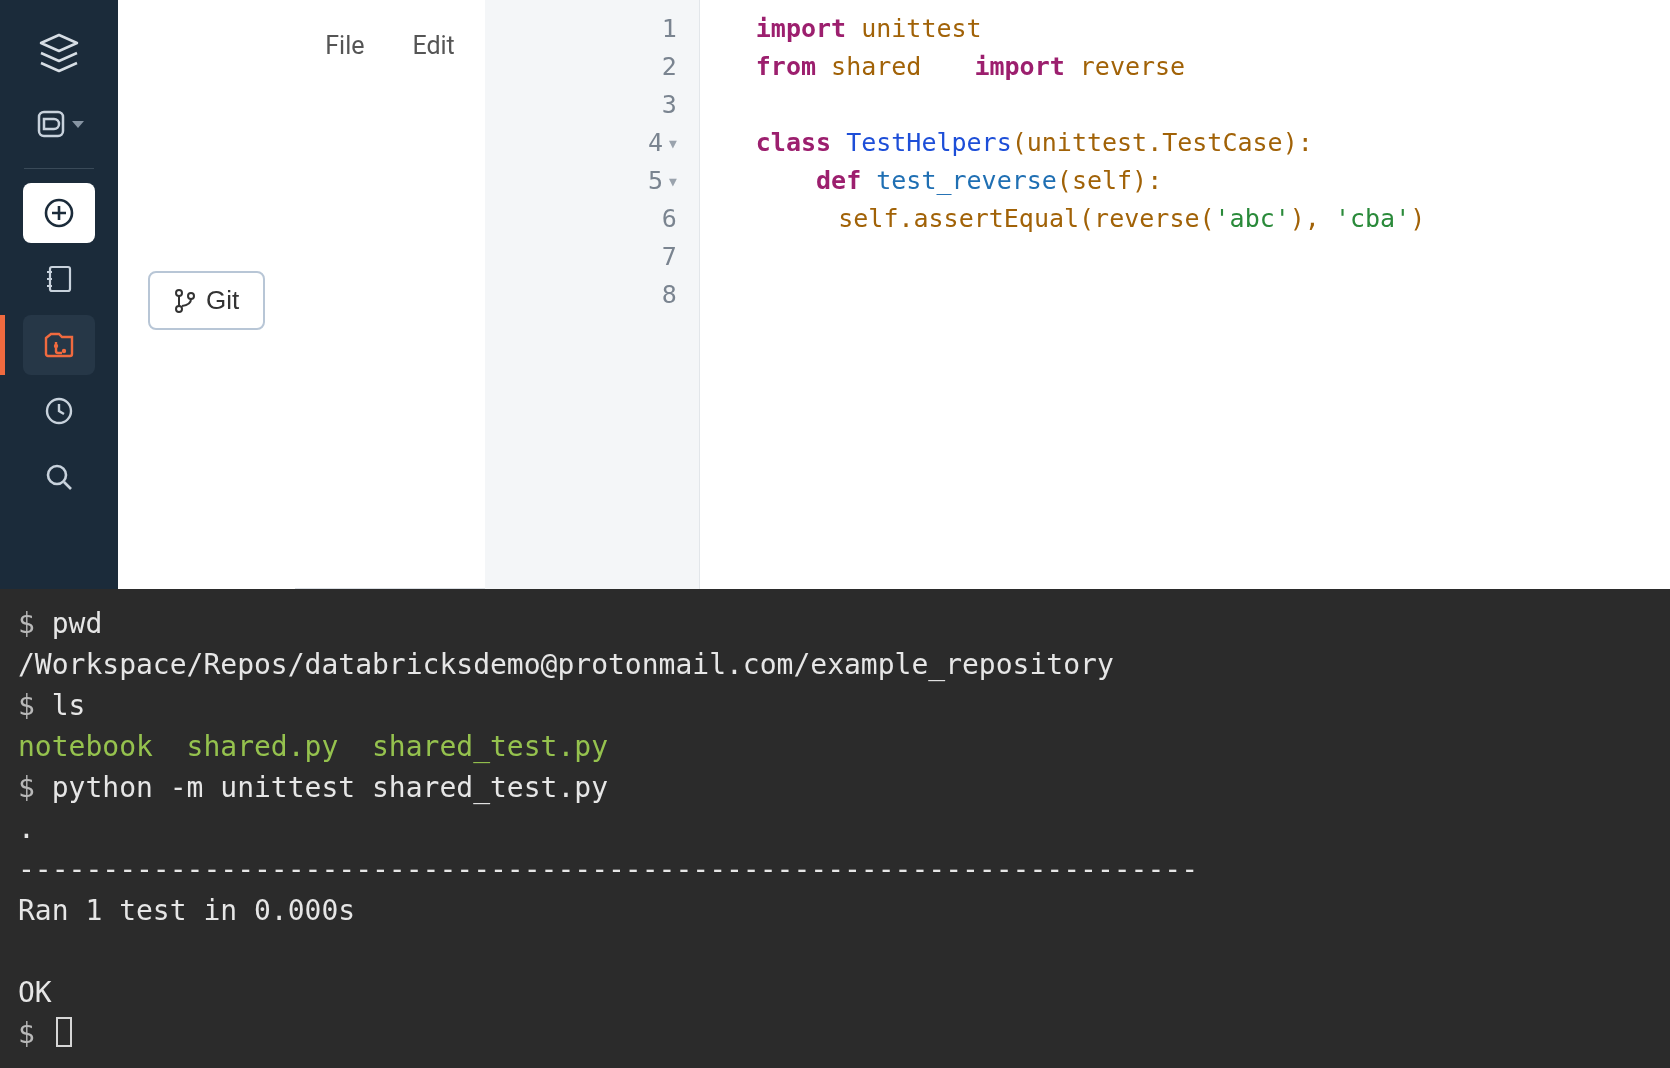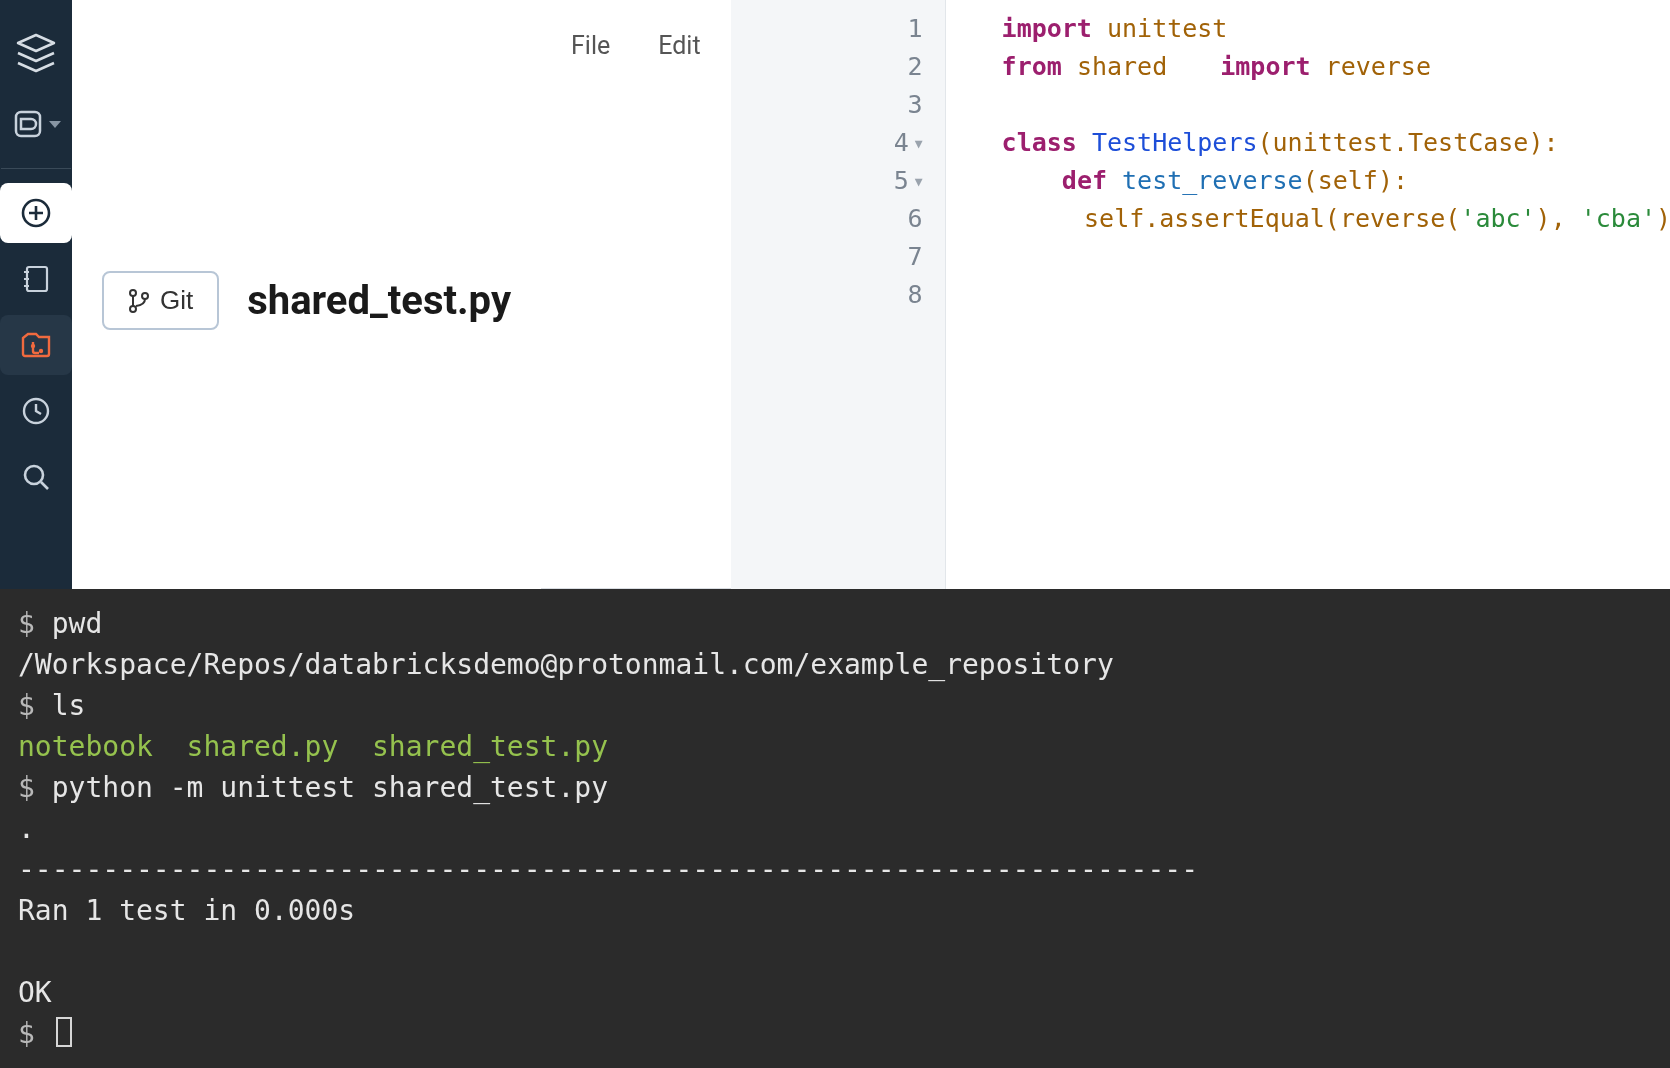--- a/index.html
+++ b/index.html
@@ -242,21 +242,20 @@
     <div class="header-row">
       <button class="git-button">
         <svg width="22" height="26" viewBox="0 0 22 26" fill="none" stroke="#333" stroke-width="2">
           <circle cx="5" cy="5" r="3"></circle>
           <circle cx="5" cy="21" r="3"></circle>
           <circle cx="17" cy="8" r="3"></circle>
           <path d="M5 8 v10 M17 11 q0 6 -9 7"></path>
         </svg>
         <span>Git</span>
       </button>
-      <div class="file-title">shared_test.py</div>
     </div>
 
     <div class="menu-row">
       <div class="menu-item">File</div>
       <div class="menu-item">Edit</div>
     </div>
 
     <div class="editor-wrap">
       <div class="gutter">
         <div class="gutter-line"><span>1</span></div>

